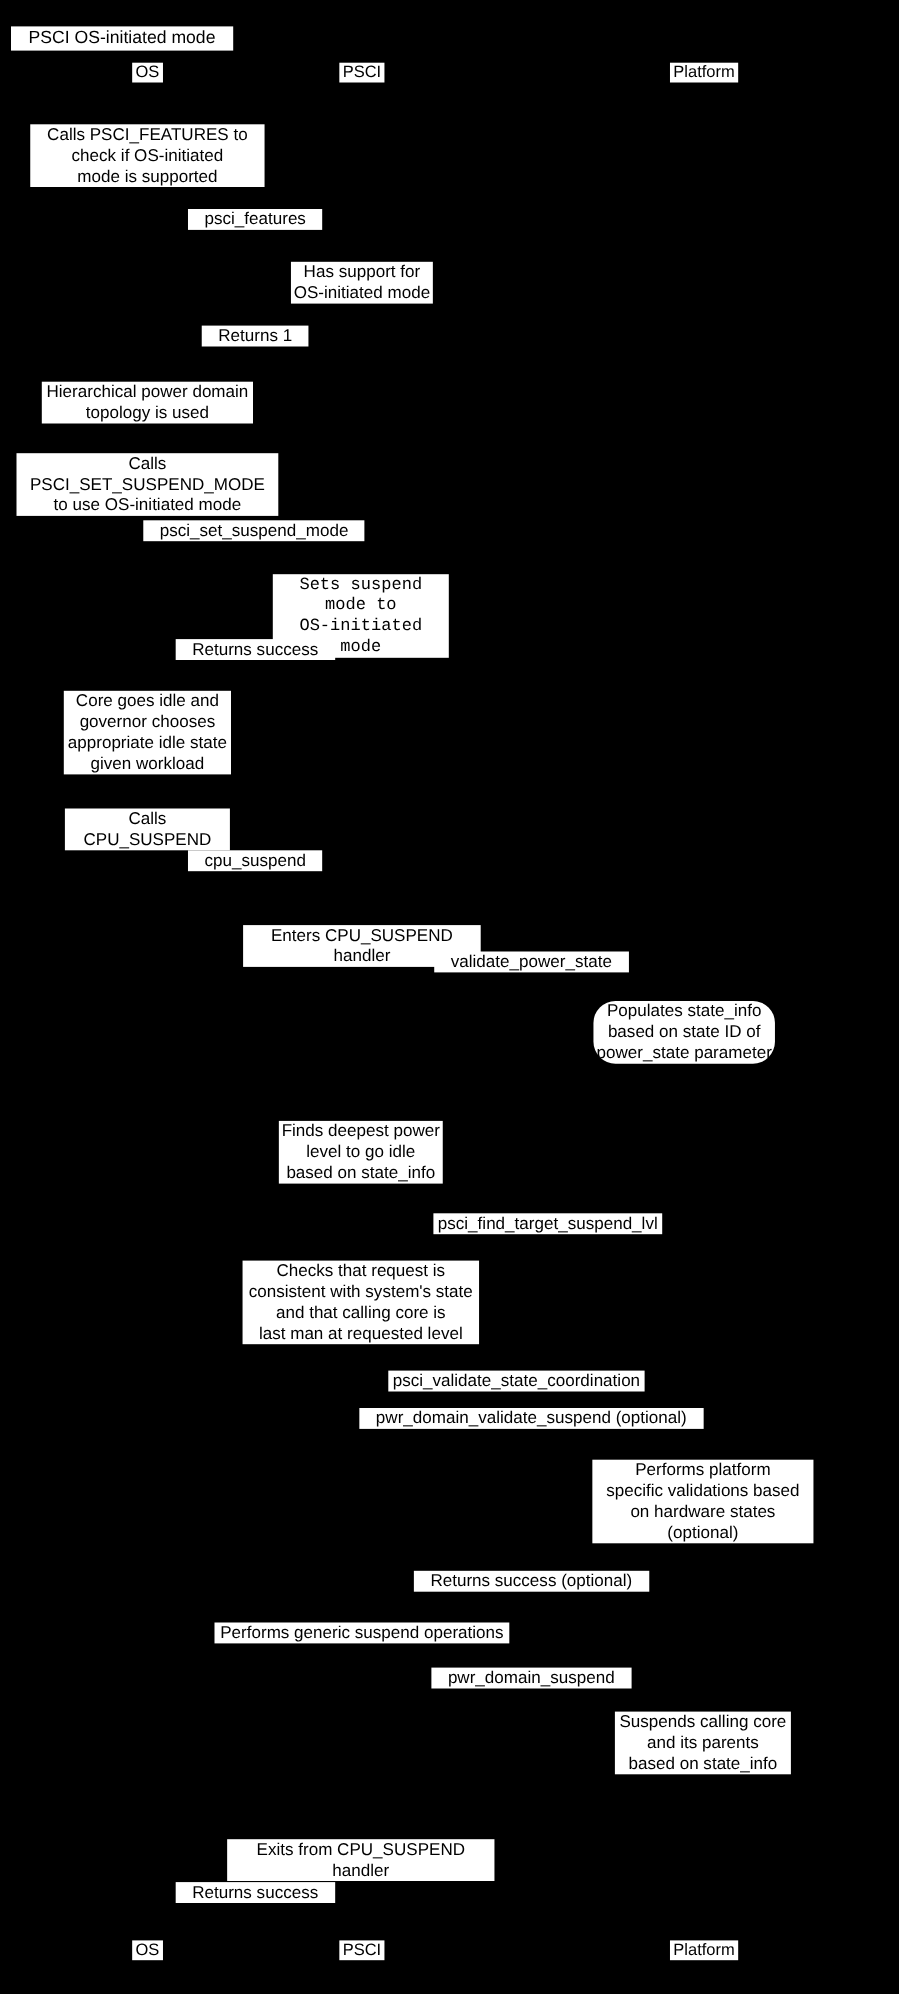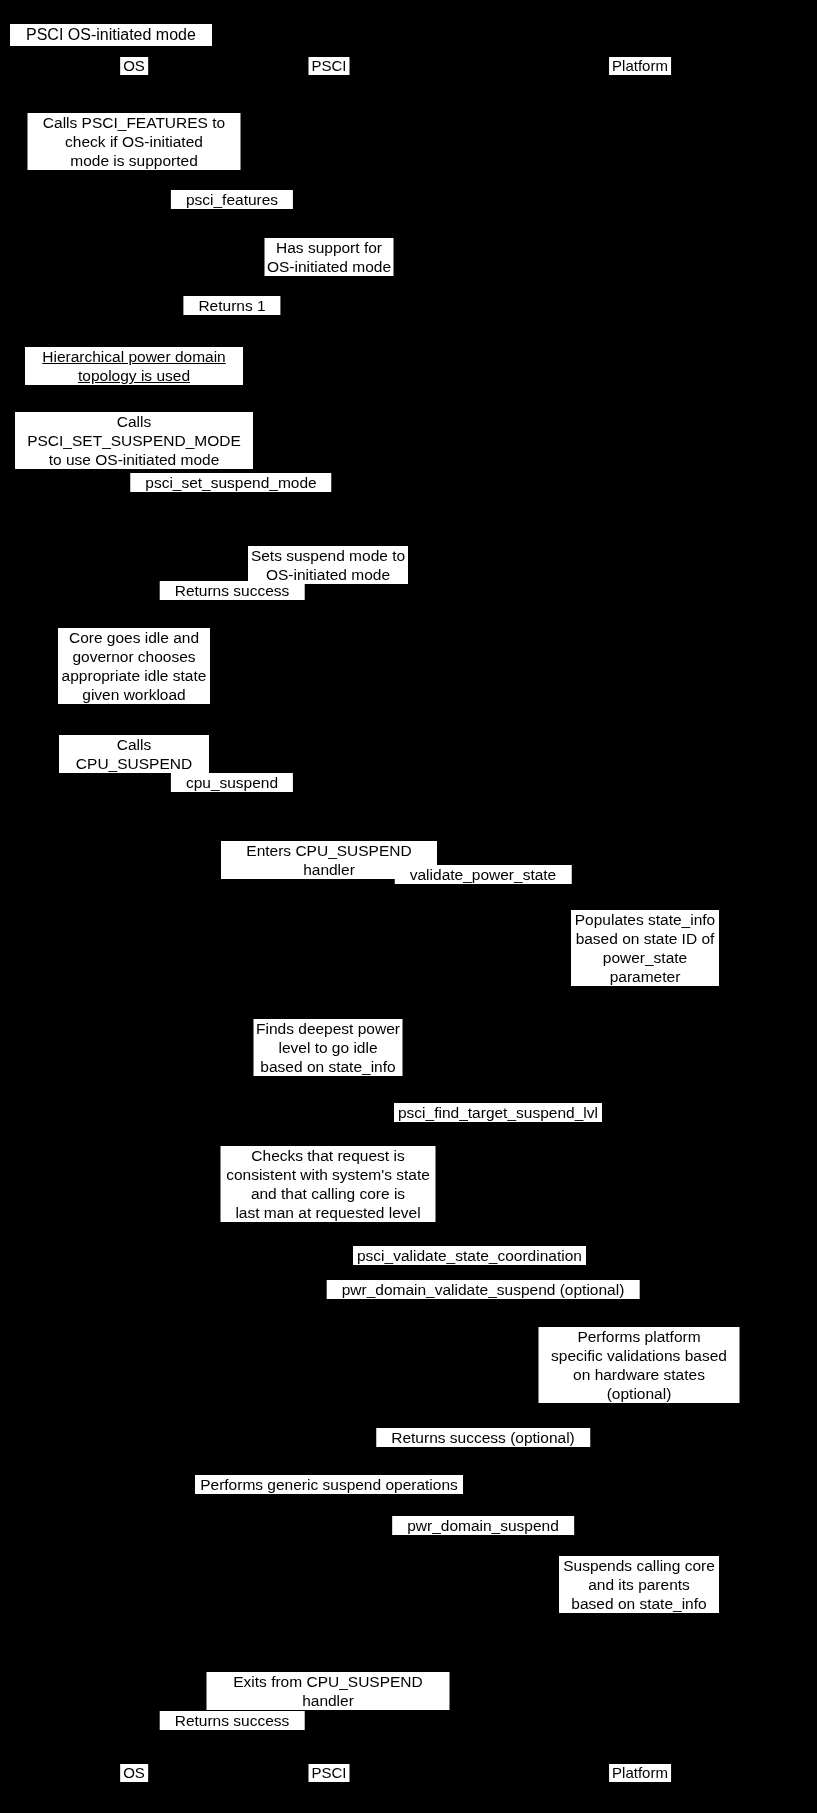--- a/index.html
+++ b/index.html
@@ -63,37 +63,37 @@
     <div class="box actor" style="left: 329px; top: 1764px;">PSCI</div>
     <div class="box actor" style="left: 640px; top: 57px;">Platform</div>
     <div class="box actor" style="left: 640px; top: 1764px;">Platform</div>
     <div class="box note" style="left: 134px; top: 113px; width: 213px;">Calls PSCI_FEATURES to
 check if OS-initiated
 mode is supported</div>
     <div class="box msg" style="left: 232px; top: 190px;">psci_features</div>
     <div class="box note" style="left: 329px; top: 238px; width: 129px;">Has support for
 OS-initiated mode</div>
     <div class="box msg" style="left: 232px; top: 296px;">Returns 1</div>
-    <div class="box note" style="left: 134px; top: 347px; width: 218px; text-decoration: underline;">Hierarchical power domain
+    <div class="box note" style="left: 134px; top: 347px; width: 192px;">Hierarchical power domain
 topology is used</div>
     <div class="box note" style="left: 134px; top: 412px; width: 238px;">Calls PSCI_SET_SUSPEND_MODE
 to use OS-initiated mode</div>
     <div class="box msg" style="left: 231px; top: 473px;">psci_set_suspend_mode</div>
-    <div class="box note" style="left: 328px; top: 546px; width: 160px;">Sets suspend mode to
+    <div class="box note" style="left: 328px; top: 522px; width: 160px; font-family: Liberation Mono, monospace;">Sets suspend mode to
 OS-initiated mode</div>
     <div class="box msg" style="left: 232px; top: 581px;">Returns success</div>
     <div class="box note" style="left: 134px; top: 628px; width: 152px;">Core goes idle and
 governor chooses
 appropriate idle state
 given workload</div>
     <div class="box note" style="left: 134px; top: 735px; width: 150px;">Calls CPU_SUSPEND</div>
     <div class="box msg" style="left: 232px; top: 773px;">cpu_suspend</div>
     <div class="box note" style="left: 329px; top: 841px; width: 216px;">Enters CPU_SUSPEND handler</div>
     <div class="box msg" style="left: 483px; top: 865px;">validate_power_state</div>
-    <div class="box note" style="left: 645px; top: 910px; width: 148px;">Populates state_info
+    <div class="box note" style="left: 622px; top: 910px; width: 165px; border-radius: 20px;">Populates state_info
 based on state ID of
 power_state parameter</div>
     <div class="box note" style="left: 328px; top: 1019px; width: 149px;">Finds deepest power
 level to go idle
 based on state_info</div>
     <div class="box msg-self" style="left: 353px; top: 1103px; margin-left: 41px;">psci_find_target_suspend_lvl</div>
     <div class="box note" style="left: 328px; top: 1146px; width: 215px;">Checks that request is
 consistent with system's state
 and that calling core is
 last man at requested level</div>

